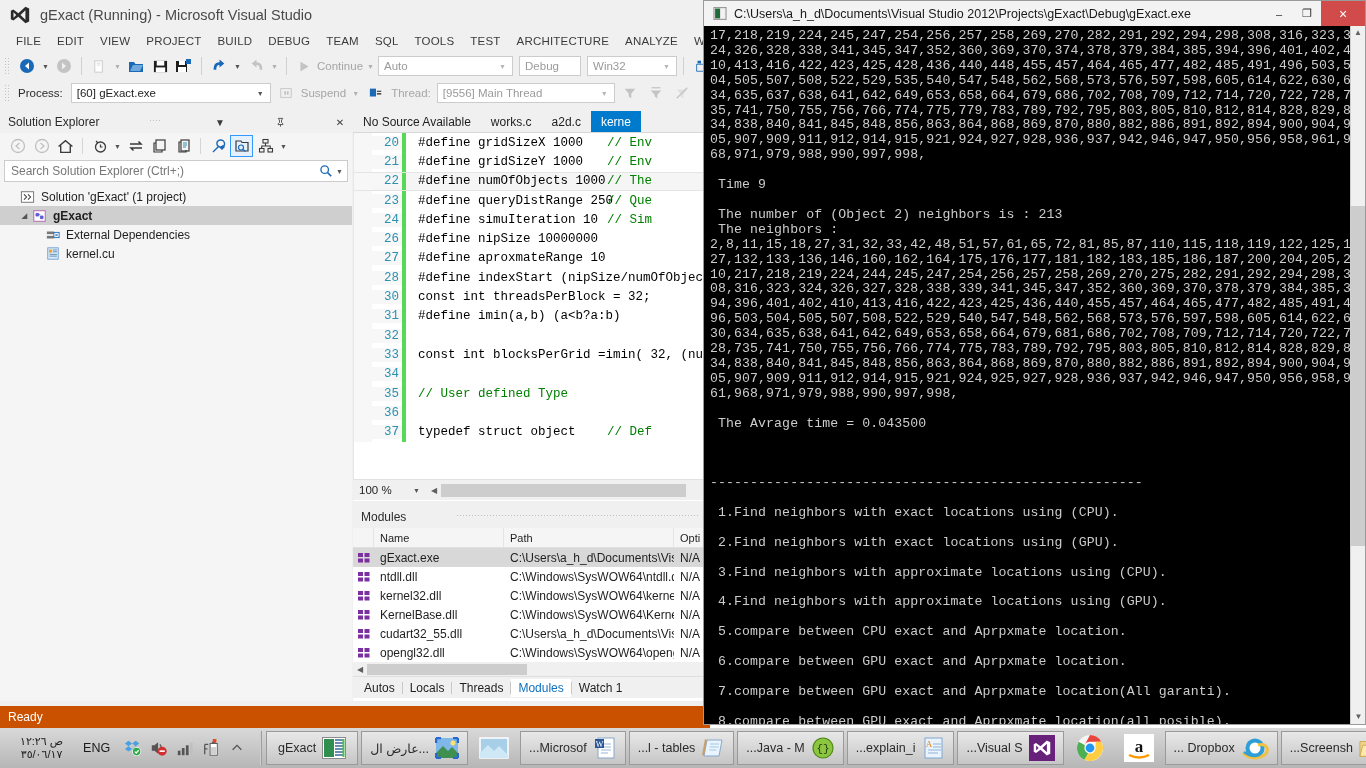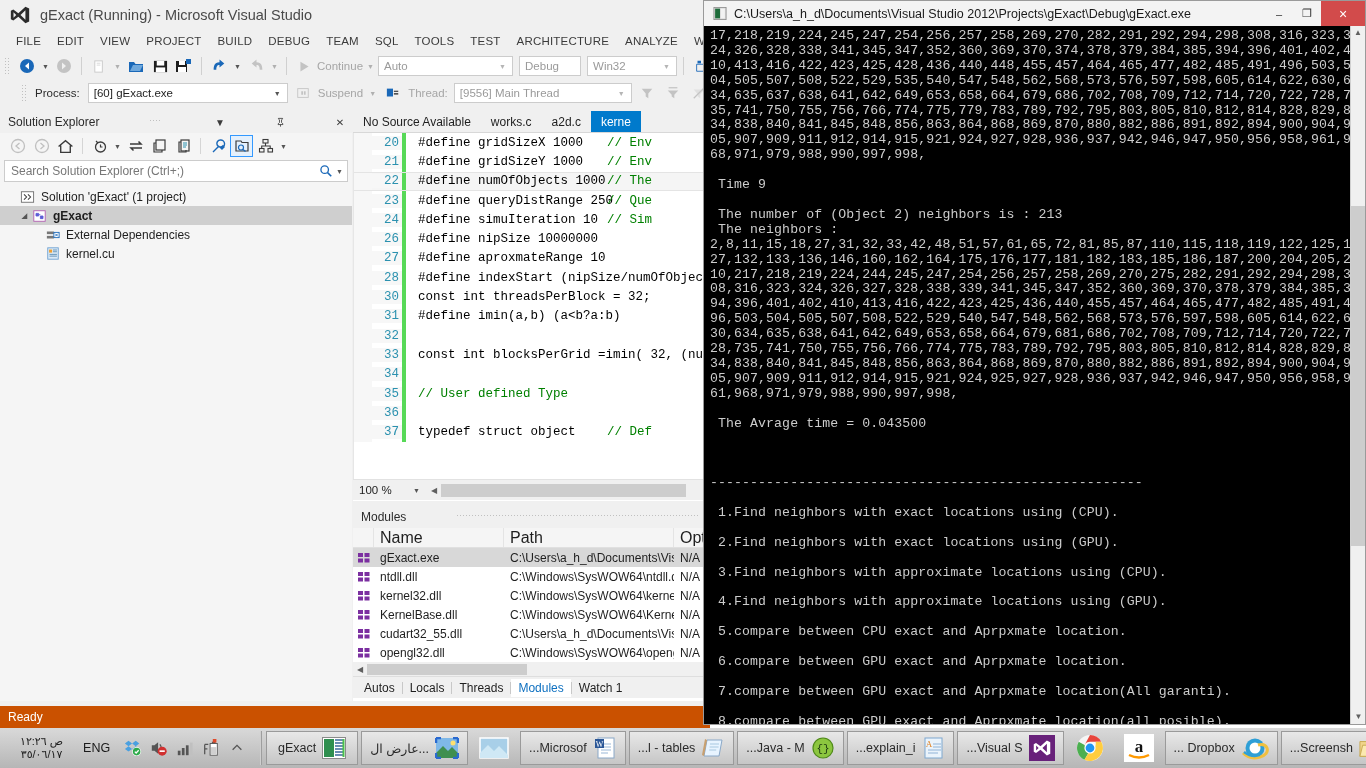--- a/index.html
+++ b/index.html
@@ -17,21 +17,21 @@
   .vs-logo { width:20px; height:20px; margin-right:10px; flex:0 0 auto; }
   .vs-title { font-size:14.5px; color:#4a4a4a; white-space:nowrap; }
 
   .vs-menubar { height:22px; display:flex; align-items:center; padding-left:8px;
                 gap:0px; background:#f0f0f0; overflow:hidden; }
   .vs-menu-item { font-size:11.5px; color:#3b3b3b; padding:2px 8px; white-space:nowrap;
                   letter-spacing:0.2px; }
 
   .vs-toolbar { height:28px; display:flex; align-items:center; padding-left:4px;
                 background:#f0f0f0; gap:2px; overflow:hidden; }
-  .vs-toolbar2 { height:26px; display:flex; align-items:center; padding-left:21px;
+  .vs-toolbar2 { height:26px; display:flex; align-items:center; padding-left:4px;
                  background:#f0f0f0; gap:4px; overflow:hidden; }
   .grip { width:7px; height:18px; margin-right:3px; flex:0 0 auto;
           background-image:radial-gradient(#b8b8b8 40%, transparent 41%);
           background-size:3px 3px; opacity:.85; }
   .tb-sep { width:1px; height:18px; background:#d0d0d0; margin:0 4px; flex:0 0 auto; }
   .tb-btn { width:22px; height:22px; display:flex; align-items:center; justify-content:center;
             flex:0 0 auto; }
   .tb-caret { width:11px; height:22px; display:flex; align-items:center; justify-content:center;
               font-size:7px; color:#555; flex:0 0 auto; }
   .tb-caret.dim { color:#b0b0b0; }
@@ -106,21 +106,21 @@
   .zcaret { font-size:7px; color:#555; width:14px; flex:0 0 auto; }
   .hs-track { flex:1 1 auto; height:15px; background:#f0f0f0; display:flex; align-items:center;
               margin-right:2px; }
   .hs-left { width:14px; text-align:center; font-size:8px; color:#606060; flex:0 0 auto; }
   .hs-thumb { width:245px; height:13px; background:#cdcdcd; flex:0 0 auto; }
 
   
   #modules { position:absolute; left:353px; top:506px; width:357px; height:195px;
              background:#fff; }
   .mod-headrow { height:20px; display:flex; align-items:center; background:#f5f5f5;
-                 border-bottom:1px solid #e0e0e0; font-size:16px; color:#1e1e1e; }
+                 border-bottom:1px solid #e0e0e0; font-size:11px; color:#1e1e1e; }
   .mod-h-ico { width:21px; flex:0 0 auto; border-right:1px solid #e4e4e4; height:100%; }
   .mod-h { padding-left:6px; height:100%; display:flex; align-items:center;
            border-right:1px solid #e4e4e4; flex:0 0 auto; }
   .mod-row { height:19px; display:flex; align-items:center; font-size:12px; color:#1e1e1e; }
   .mod-row.sel { background:#d8d8d8; }
   .mod-ico { width:21px; display:flex; align-items:center; justify-content:center; flex:0 0 auto; }
   .mod-c { padding-left:6px; flex:0 0 auto; white-space:nowrap; overflow:hidden; }
 
   .mod-hs { height:14px; background:#f0f0f0; display:flex; align-items:center; }
   .mod-tabs { height:22px; display:flex; align-items:center; background:#f0f0f0;

